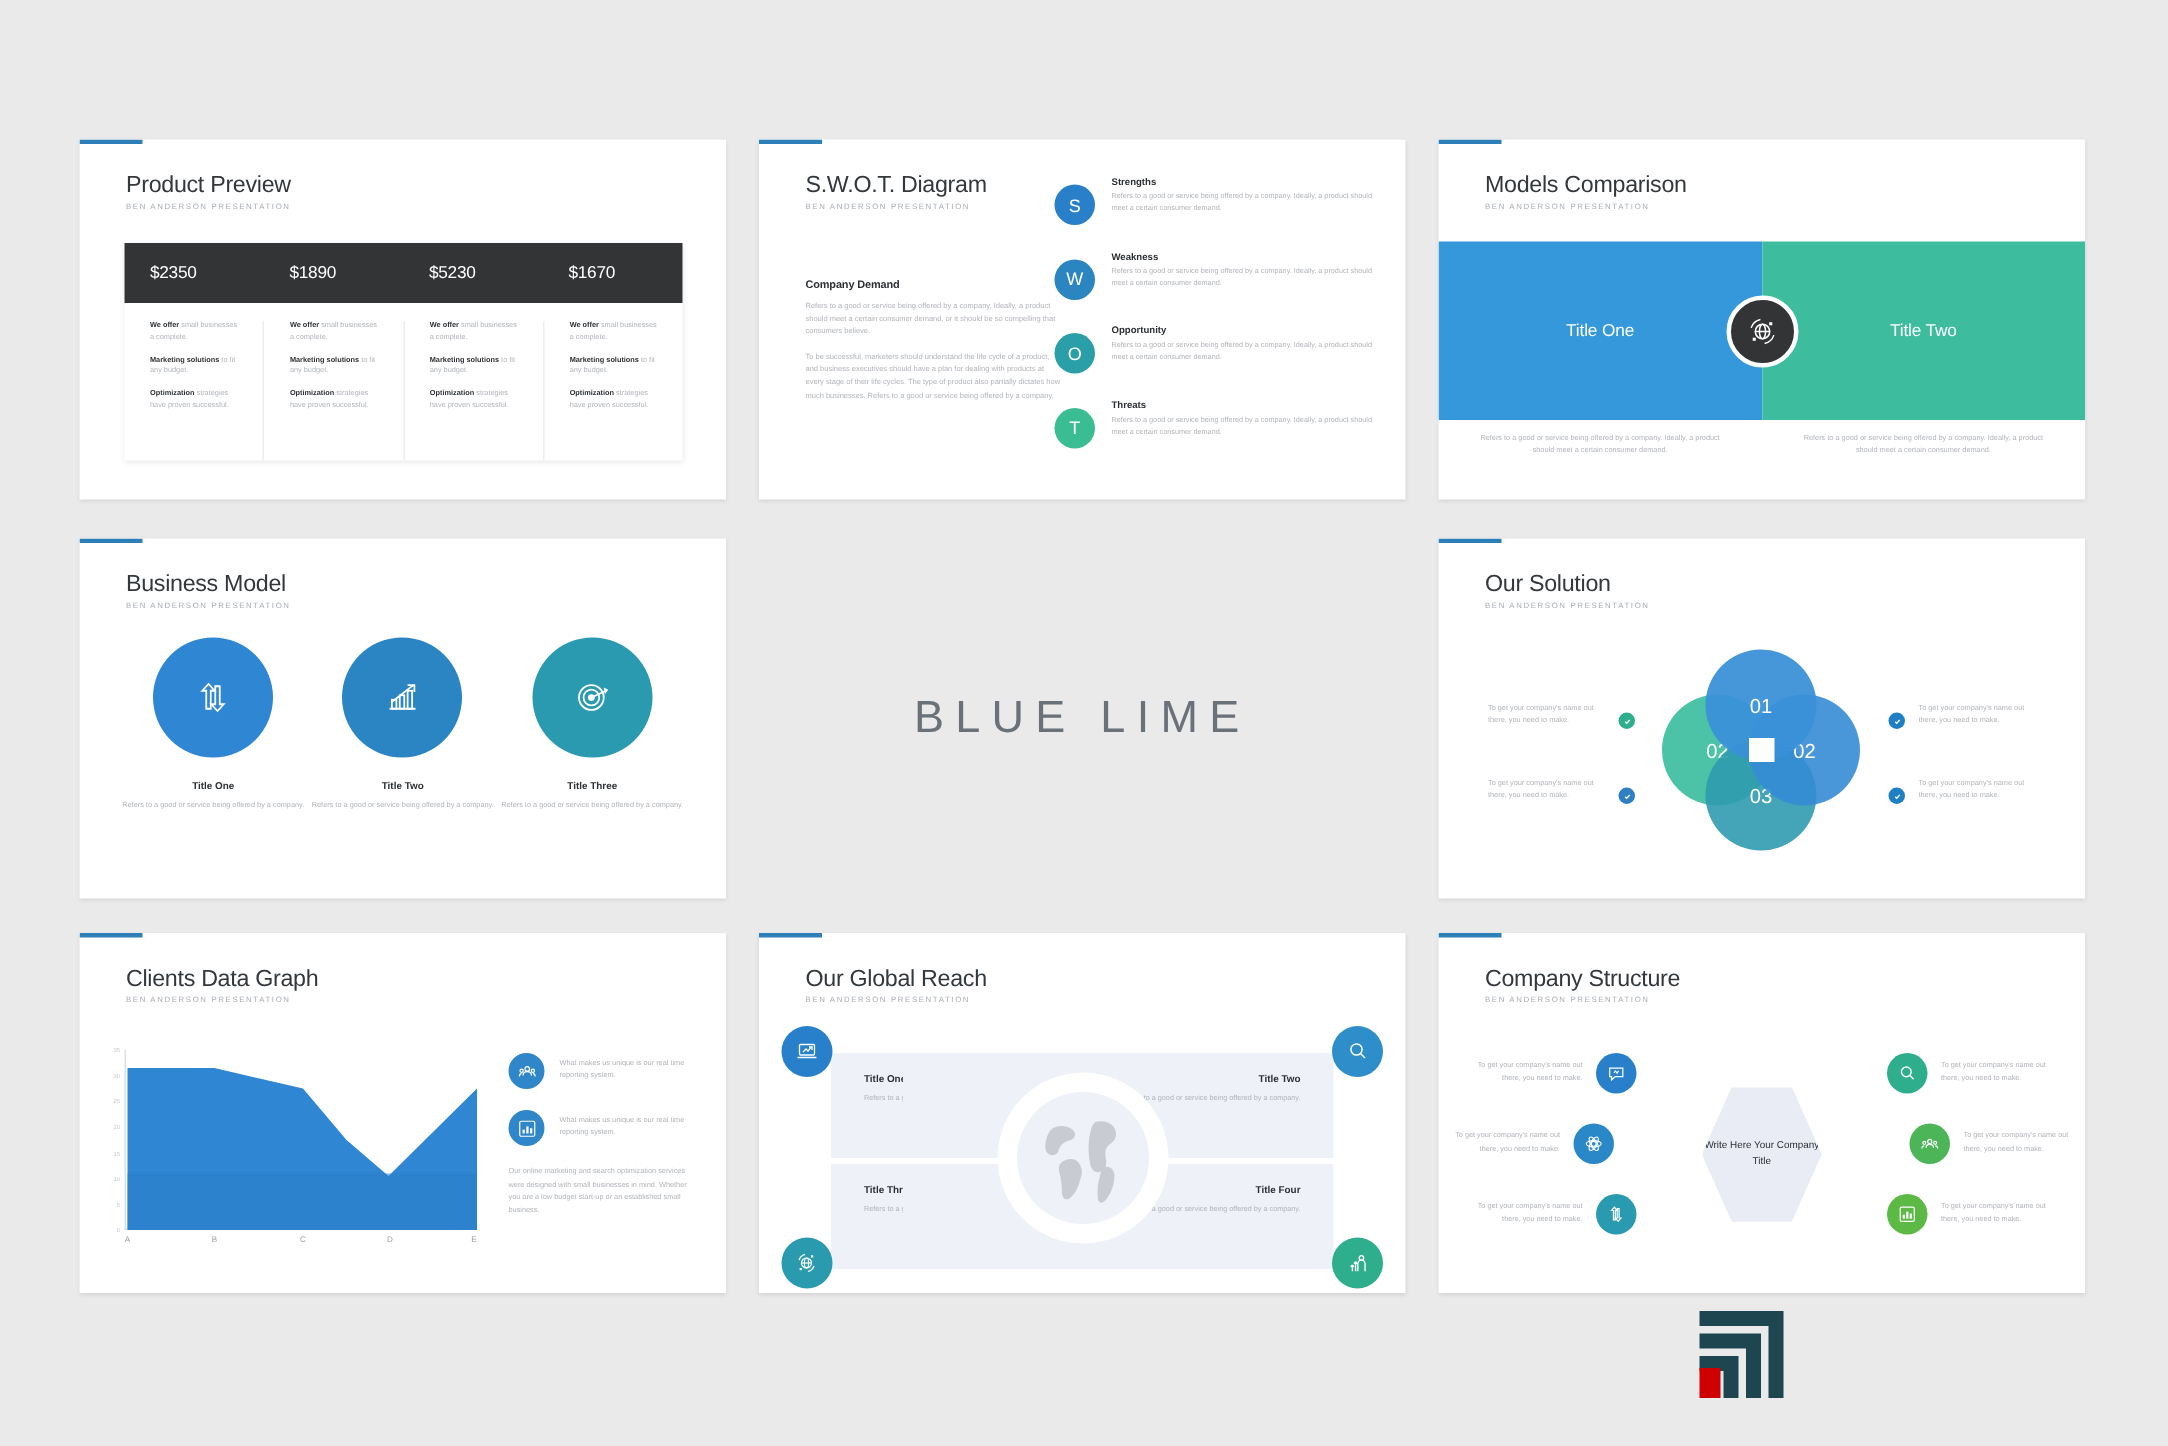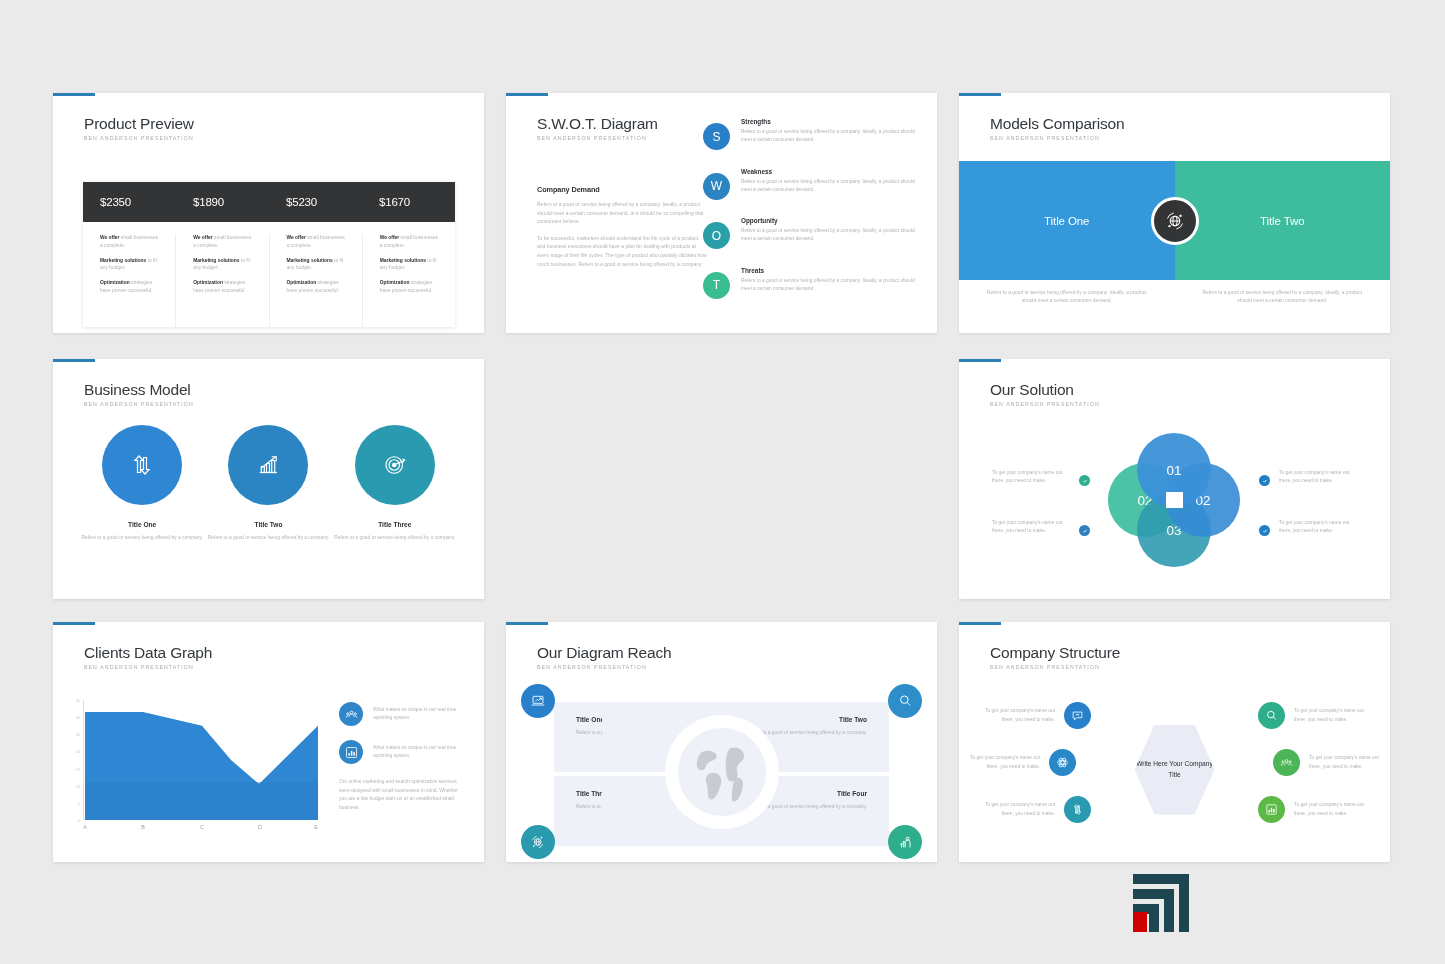--- a/index.html
+++ b/index.html
@@ -48,21 +48,20 @@
 
   .head-title { left: 31px; top: 22px; }
   .head-sub   { left: 31px; top: 42px; }
 
   
   .pp-table {
     position: absolute; left: 30px; top: 69px;
     width: 372px; height: 145px;
     background: #fff;
     box-shadow: 0 1px 4px rgba(0,0,0,0.10);
-    margin-top: 20px;
   }
   .pp-head {
     display: flex; height: 40px;
     background: #333436;
     align-items: center;
   }
   .pp-head div {
     flex: 1; color: #fff; font-size: 11.5px;
     padding-left: 17px; letter-spacing: -0.2px;
   }
@@ -380,20 +379,23 @@
             <line x1="19" y1="20" x2="32" y2="14"></line>
             <path d="M30 11 L34 13 L31 17 Z" fill="#fff" stroke="none"></path>
           </svg>
         </div>
         <h5>Title Three</h5>
         <p>Refers to a good or service being offered by a company.</p>
       </div>
     </div>
   </div>
 
+  <div class="brand">
+    <span>BLUE LIME</span>
+  </div>
 
   <div class="slide r2 c3">
     <div class="accent"></div>
     <div class="s-title head-title">Our Solution</div>
     <div class="s-sub head-sub">BEN ANDERSON PRESENTATION</div>
 
     <div class="os-stage">
 
       <div class="os-bub" style="left:149px; top:44px; width:74px; height:74px; background:rgba(61,189,158,0.92)">02</div>
 
@@ -488,21 +490,21 @@
           </svg>
         </div>
         <p>What makes us unique is our real time reporting system.</p>
       </div>
       <p class="cg-para">Our online marketing and search optimization services were designed with small businesses in mind. Whether you are a low budget start-up or an established small business.</p>
     </div>
   </div>
 
   <div class="slide r3 c2">
     <div class="accent"></div>
-    <div class="s-title head-title">Our Diagram Reach</div>
+    <div class="s-title head-title">Our Global Reach</div>
     <div class="s-sub head-sub">BEN ANDERSON PRESENTATION</div>
 
     <div class="gr-stage">
       <div class="gr-panel" style="left:48px; top:18px; width:287px; height:70px; padding:14px 0 0 22px;">
         <h5>Title One</h5>
         <p>Refers to a good or service being offered by a company.</p>
       </div>
       <div class="gr-panel" style="left:96px; top:18px; width:287px; height:70px; padding:14px 22px 0 0; text-align:right;">
         <h5>Title Two</h5>
         <p>Refers to a good or service being offered by a company.</p>

